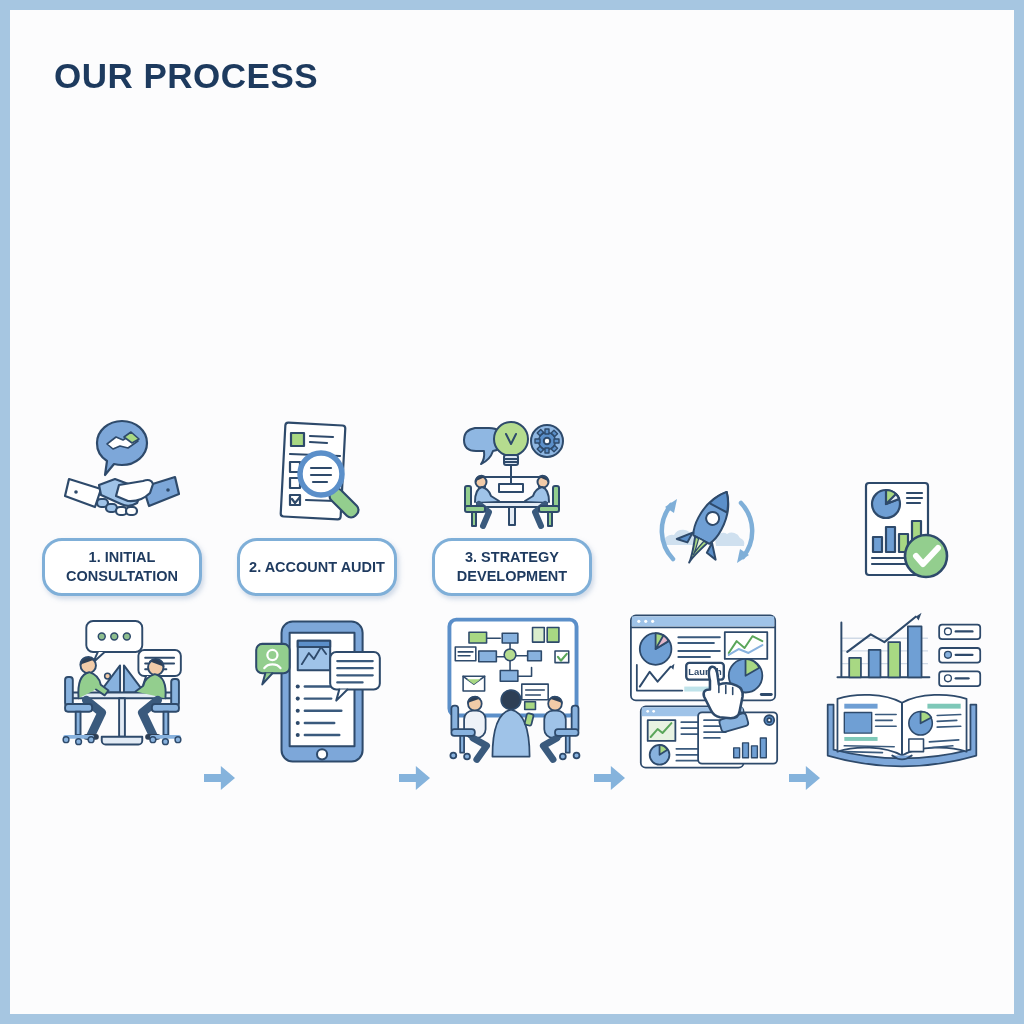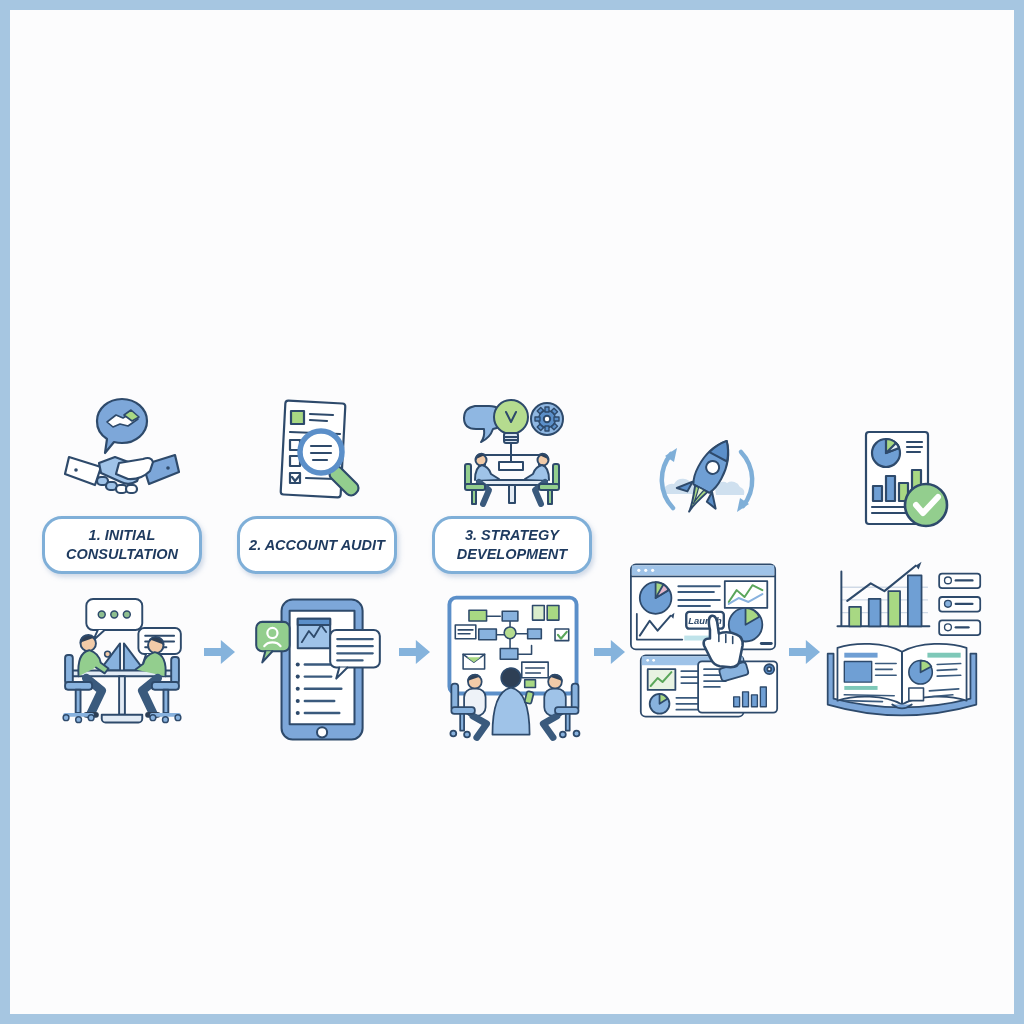--- a/index.html
+++ b/index.html
@@ -6,22 +6,22 @@
   body{font-family:"Liberation Sans", sans-serif;}
   .frame{
     position:relative; width:1024px; height:1024px; box-sizing:border-box;
     border:10px solid #a6c6e1; background:#fcfcfd; overflow:hidden;
   }
   .page-title{
     position:absolute; left:44px; top:46px; margin:0;
     font-size:35px; font-weight:800; letter-spacing:.5px; color:#1d3a5e;
   }
   .process-row{
-    position:absolute; top:378px; left:32px; right:32px;
-    display:flex; align-items:center;font-style:italic;
+    position:absolute; top:400px; left:32px; right:32px;
+    display:flex; align-items:flex-end;
   }
   .step-col{ width:160px; display:flex; flex-direction:column; align-items:center; }
   .icon-area{ height:128px; display:flex; align-items:center; justify-content:center; }
   .pill{
     box-sizing:border-box; width:100%; min-height:58px; background:#fff;
     border:3px solid #7fafd8; border-radius:20px;
     display:flex; align-items:center; justify-content:center; text-align:center;
     font-weight:bold; font-size:14.5px; line-height:1.3; color:#1e3a5f;
     padding:6px 8px; box-shadow:2px 3px 5px rgba(120,150,190,.35);
   }
@@ -29,20 +29,21 @@
   .arrow-gap{ flex:1; margin-top:146px; padding:0 2px; }
   .arrow-gap svg{ display:block; width:100%; height:26px; }
   svg{ overflow:visible; }
   text{ font-family:"Liberation Sans", sans-serif; }
 </style>
 </head>
 <body>
 
 <div class="frame">
 
+  <h1 class="page-title">OUR PROCESS</h1>
 
   <div class="process-row">
 
     <div class="step-col">
       <div class="icon-area">
         <svg width="122" height="118" viewBox="0 0 122 118">
           <g stroke="#2e4a6b" stroke-width="2.2" stroke-linejoin="round" stroke-linecap="round">
             <path d="M61 6 a25 22 0 0 1 25 22 a25 22 0 0 1 -25 22 q-4 0 -8 -1 l-9 11 l2 -14 a25 22 0 0 1 -10 -18 a25 22 0 0 1 25 -22 z" fill="#7da7d9"></path>
             <path d="M46 29 l9 -7 7 3 8 -5 7 6 -10 7 -8 -2 -7 3 z" fill="#ffffff" stroke-width="1.6"></path>
             <path d="M63 22 l7 -5 8 7 -7 4 z" fill="#a8d883" stroke-width="1.6"></path>

